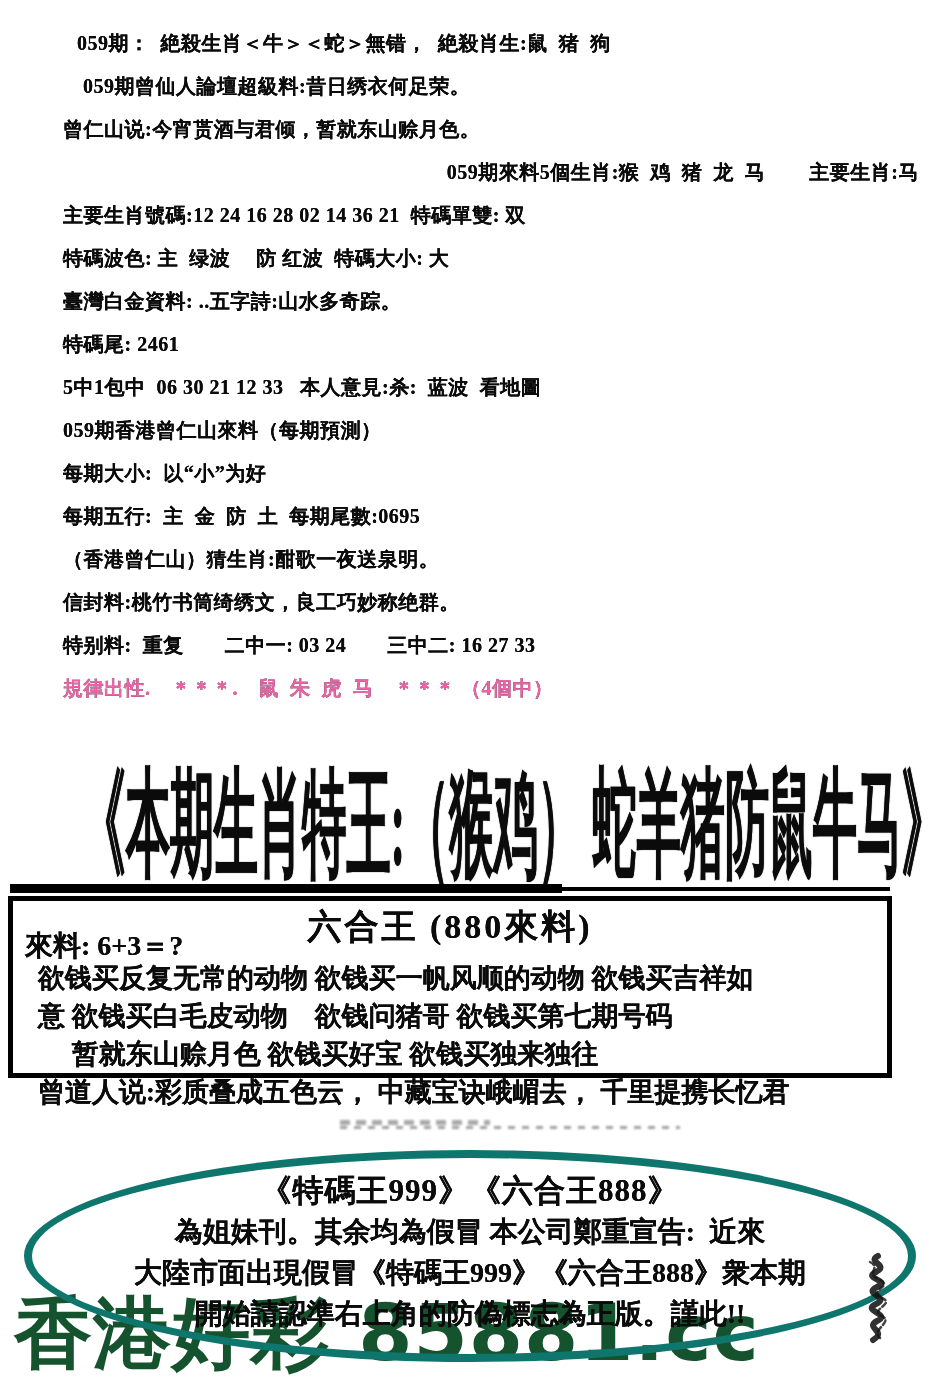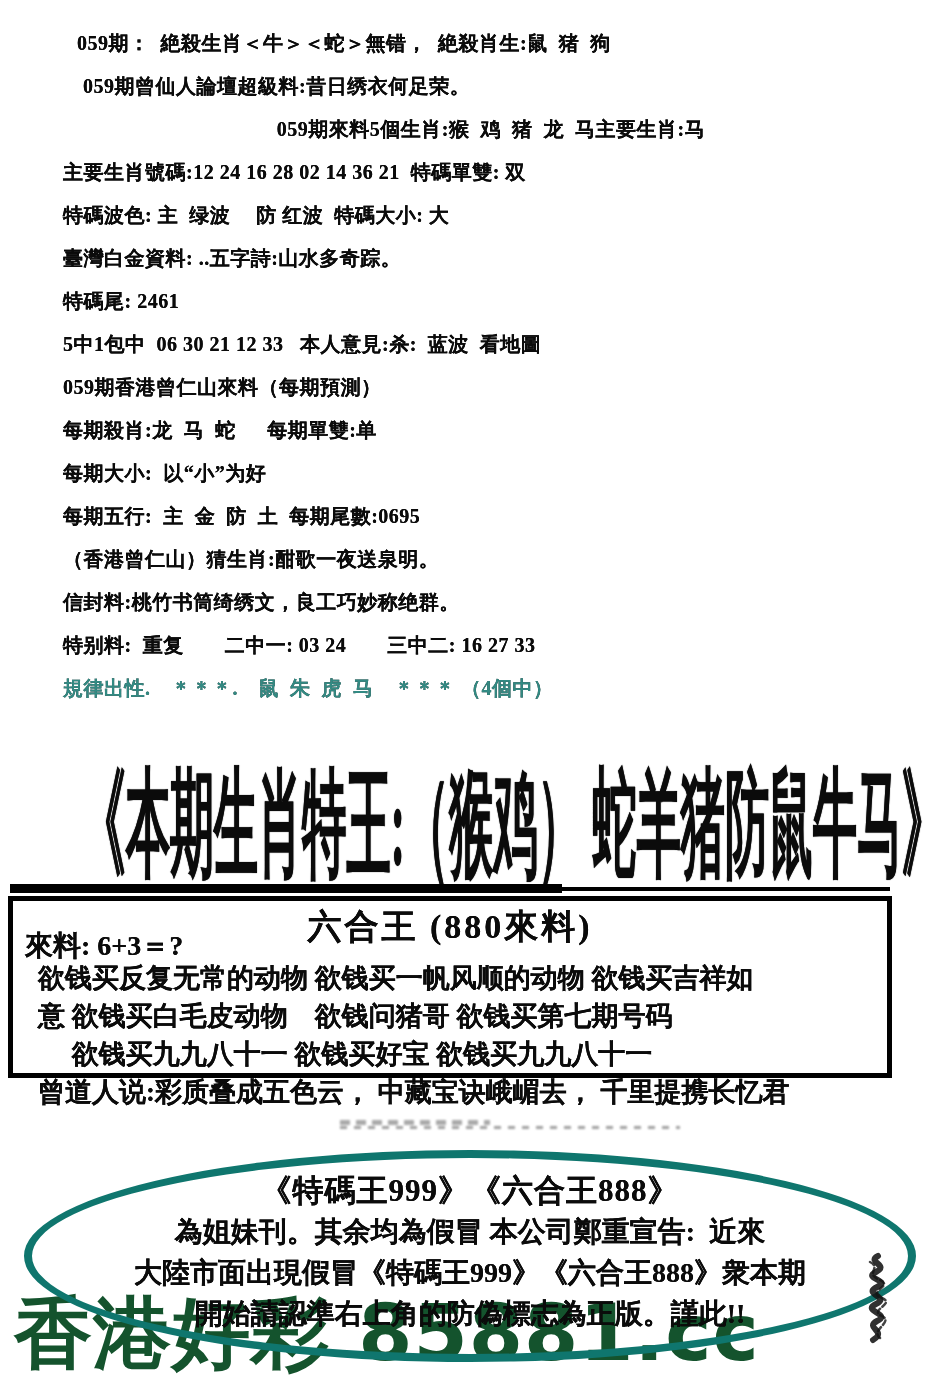--- a/index.html
+++ b/index.html
@@ -9,22 +9,22 @@
     font-family:"Liberation Serif","DejaVu Serif",serif;
   }
   
   .body-lines{position:absolute;top:22px;left:26px;right:20px;}
   .line{
     height:43px;line-height:43px;font-size:20px;font-weight:700;
     white-space:pre;letter-spacing:.5px;text-shadow:0 0 .5px #000;margin-left:37px;
   }
   .line.indent1{padding-left:14px;}
   .line.indent2{padding-left:20px;}
-  .line.split{display:flex;justify-content:center;}
-  .line.pattern{color:#0f766e;filter:blur(.4px);opacity:.85;}
+  .line.split{display:flex;justify-content:flex-end;gap:44px;}
+  .line.pattern{color:#ec4899;filter:blur(.4px);opacity:.85;}
   
   .headline{position:absolute;top:746px;left:0;width:100%;text-align:center;height:140px;padding-left:44px;}
   .headline .stretch{
     display:inline-block;font-size:45px;font-weight:700;white-space:pre;
     transform:scale(.98,2.62);transform-origin:50% 0;letter-spacing:0;
     text-shadow:0 0 .6px #000;
   }
   .bar{position:absolute;background:#000;}
   .bar-thick{top:884px;left:10px;width:552px;height:9px;}
   .bar-thin{top:887px;left:556px;width:334px;height:4px;}
@@ -75,52 +75,52 @@
   .scribble{position:absolute;top:1252px;left:846px;z-index:4;}
 </style>
 </head>
 <body>
 
 <div class="page">
 
   <section class="body-lines">
     <div class="line indent1">059期：  絶殺生肖＜牛＞＜蛇＞無错，  絶殺肖生:鼠  猪  狗</div>
     <div class="line indent2">059期曾仙人論壇超級料:昔日绣衣何足荣。</div>
+    <div class="line">曾仁山说:今宵贳酒与君倾，暂就东山赊月色。</div>
     <div class="line split">
       <span>059期來料5個生肖:猴  鸡  猪  龙  马</span>
       <span>主要生肖:马</span>
     </div>
     <div class="line">主要生肖號碼:12 24 16 28 02 14 36 21  特碼單雙: 双</div>
     <div class="line">特碼波色: 主  绿波　 防 红波  特碼大小: 大</div>
     <div class="line">臺灣白金資料: ..五字詩:山水多奇踪。</div>
     <div class="line">特碼尾: 2461</div>
     <div class="line">5中1包中  06 30 21 12 33   本人意見:杀:  蓝波  看地圖</div>
     <div class="line">059期香港曾仁山來料（每期預測）</div>
-    <div class="line">每期殺肖:龙  马  蛇　  每期單雙:单</div>
     <div class="line">每期大小:  以“小”为好</div>
     <div class="line">每期五行:  主  金  防  土  每期尾數:0695</div>
     <div class="line">（香港曾仁山）猜生肖:酣歌一夜送泉明。</div>
     <div class="line">信封料:桃竹书筒绮绣文，良工巧妙称绝群。</div>
     <div class="line">特别料:  重复　　二中一: 03 24　　三中二: 16 27 33</div>
     <div class="line pattern">規律出性.　＊＊＊.　鼠  朱  虎  马　＊＊＊ （4個中）</div>
   </section>
 
   <div class="headline">
     <span class="stretch">《本期生肖特王:（猴鸡） 蛇羊猪防鼠牛马》</span>
   </div>
   <div class="bar bar-thick"></div>
   <div class="bar bar-thin"></div>
 
   <section class="info-box">
     <div class="box-title">六合王 (880來料)</div>
     <div class="box-lead">來料: 6+3＝?</div>
     <div class="box-body">
       <div class="box-line">欲钱买反复无常的动物 欲钱买一帆风顺的动物 欲钱买吉祥如</div>
       <div class="box-line">意 欲钱买白毛皮动物　欲钱问猪哥 欲钱买第七期号码</div>
-      <div class="box-line">　 欲钱买九九八十一 欲钱买好宝 欲钱买九九八十一</div>
+      <div class="box-line">　 暂就东山赊月色 欲钱买好宝 欲钱买独来独往</div>
       <div class="box-line">曾道人说:彩质叠成五色云， 中藏宝诀峨嵋去， 千里提携长忆君</div>
     </div>
   </section>
 
   <div class="faded-strip"></div>
 
   <section class="oval">
     <div class="oval-line oval-title">《特碼王999》《六合王888》</div>
     <div class="oval-line">為姐妹刊。其余均為假冒 本公司鄭重宣告:  近來</div>
     <div class="oval-line">大陸市面出現假冒《特碼王999》《六合王888》衆本期</div>

